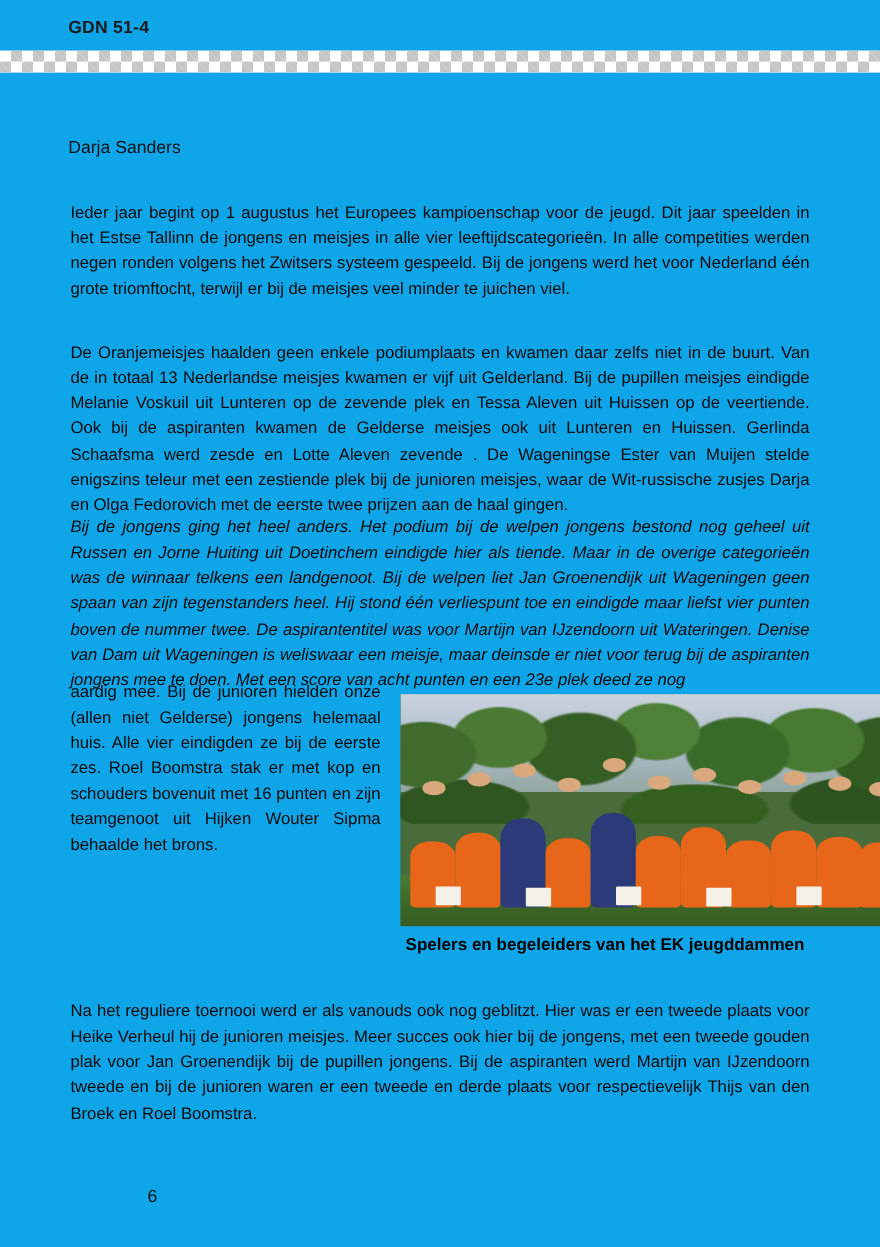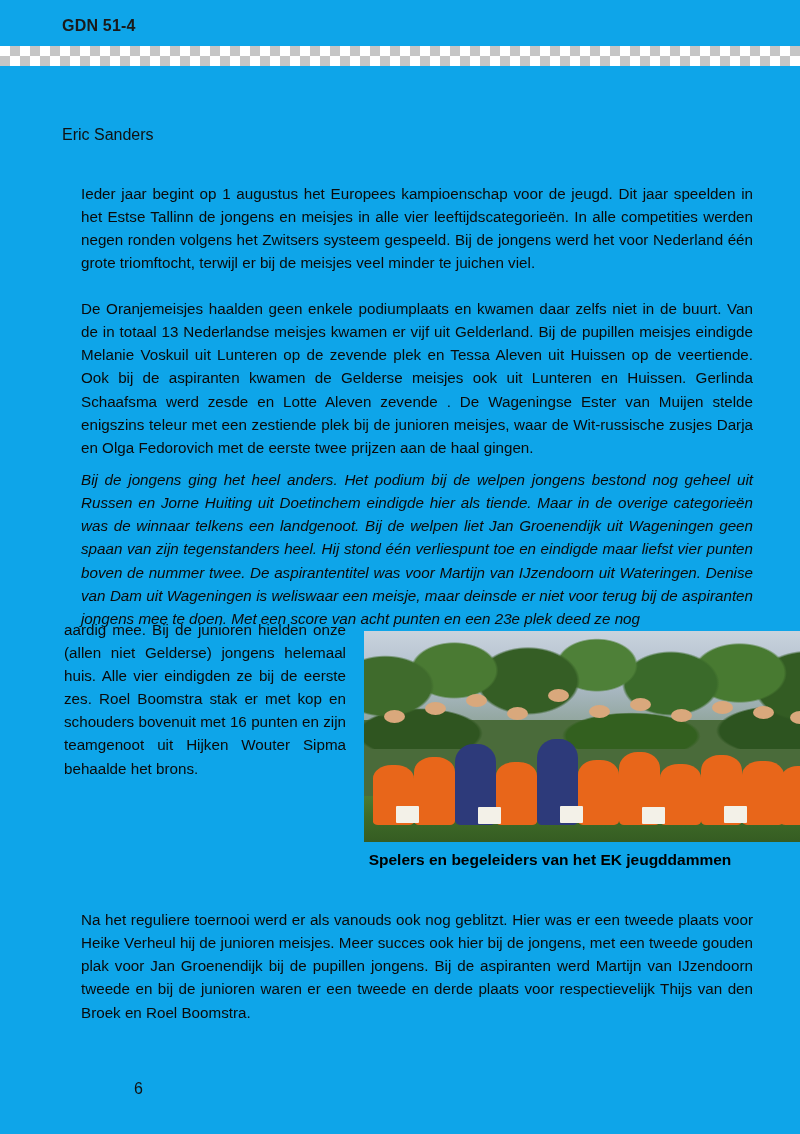--- a/index.html
+++ b/index.html
@@ -65,24 +65,23 @@
 
   
   .col {
     position: absolute;
     left: 64px;
     width: 672px;
     font-size: 15.2px;
     line-height: 23.1px;
     text-align: justify;
     color: #0a0a0a;
-    margin-left: 17px;
   }
   .p1 { top: 167px; }
-  .p2 { top: 282px; }
+  .p2 { top: 294px; }
   .p3 { top: 453px; font-style: italic; }
   .p5 { top: 893px; }
   .p6 { top: 1008px; text-align: left; }
 
   
   .wrap-block {
     position: absolute;
     left: 64px;
     top: 618px;
     width: 672px;
@@ -167,21 +166,21 @@
 </head>
 <body>
 
 <div class="page">
 
   <div class="running-head">GDN 51-4</div>
 
   <div class="board-rule"></div>
 
 
-  <div class="byline">Eric Sanders</div>
+  <div class="byline">Darja Sanders</div>
 
   <p class="col p1">Ieder jaar begint op 1 augustus het Europees kampioenschap voor de jeugd. Dit jaar speelden in het Estse Tallinn de jongens en meisjes in alle vier leeftijdscategorieën. In alle competities werden negen ronden volgens het Zwitsers systeem gespeeld. Bij de jongens werd het voor Nederland één grote triomftocht, terwijl er bij de meisjes veel minder te juichen viel.</p>
 
   <p class="col p2">De Oranjemeisjes haalden geen enkele podiumplaats en kwamen daar zelfs niet in de buurt. Van de in totaal 13 Nederlandse meisjes kwamen er vijf uit Gelderland. Bij de pupillen meisjes eindigde Melanie Voskuil uit Lunteren op de zevende plek en Tessa Aleven uit Huissen op de veertiende. Ook bij de aspiranten kwamen de Gelderse meisjes ook uit Lunteren en Huissen. Gerlinda Schaafsma werd zesde en Lotte Aleven zevende . De Wageningse Ester van Muijen stelde enigszins teleur met een zestiende plek bij de junioren meisjes, waar de Wit-russische zusjes Darja en Olga Fedorovich met de eerste twee prijzen aan de haal gingen.</p>
 
   <p class="col p3">Bij de jongens ging het heel anders. Het podium bij de welpen jongens bestond nog geheel uit Russen en Jorne Huiting uit Doetinchem eindigde hier als tiende. Maar in de overige categorieën was de winnaar telkens een landgenoot. Bij de welpen liet Jan Groenendijk uit Wageningen geen spaan van zijn tegenstanders heel. Hij stond één verliespunt toe en eindigde maar liefst vier punten boven de nummer twee. De aspirantentitel was voor Martijn van IJzendoorn uit Wateringen. Denise van Dam uit Wageningen is weliswaar een meisje, maar deinsde er niet voor terug bij de aspiranten jongens mee te doen. Met een score van acht punten en een 23e plek deed ze nog</p>
 
   <div class="wrap-block">
 
     <figure class="figure">

